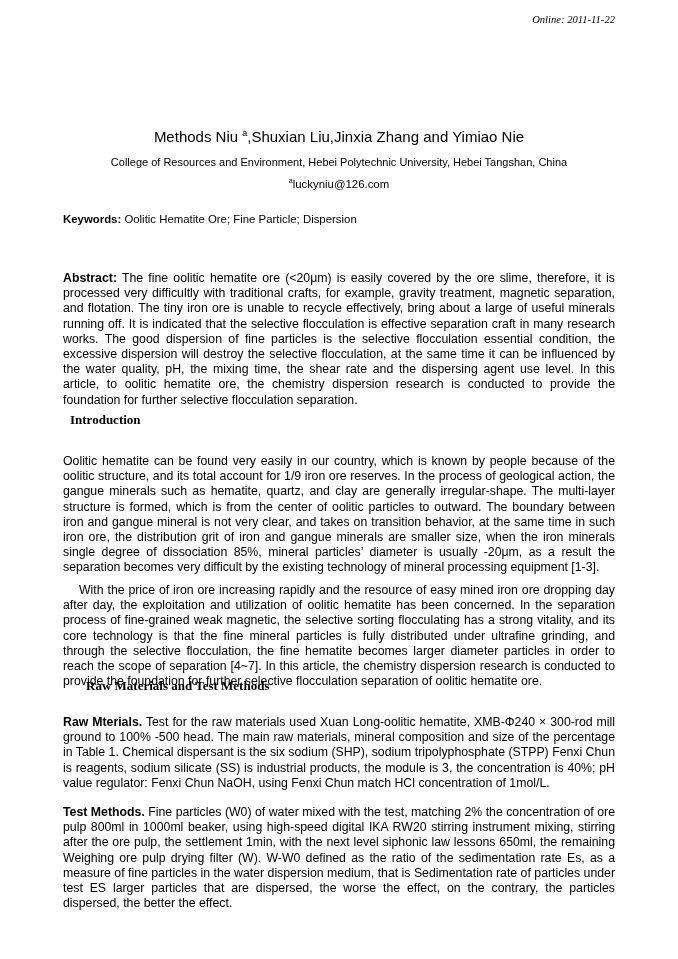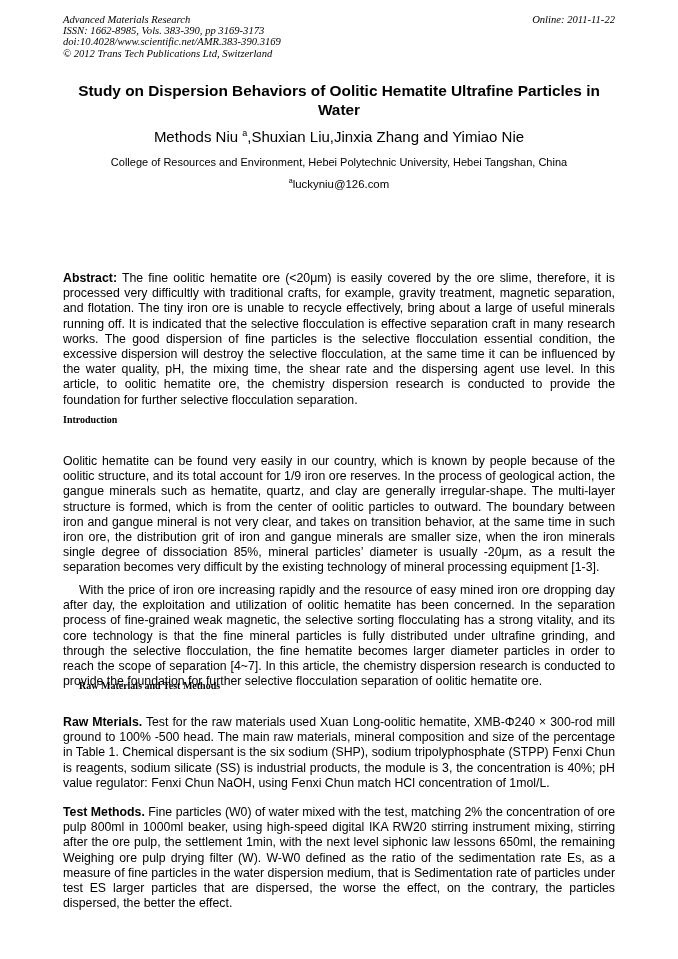--- a/index.html
+++ b/index.html
@@ -39,49 +39,45 @@
   .keywords b { font-weight: bold; }
   .para {
     position: absolute; left: 63px; width: 552px;
     font-family: Liberation Sans, sans-serif; font-size: 12.3px; line-height: 15.2px;
     text-align: justify;
     margin-top: 22px;
   }
   .para b { font-weight: bold; }
   .indent { text-indent: 16px; }
   .heading {
-    position: absolute; left: 63px;
-    font-family: "Liberation Serif", serif; font-weight: bold; font-size: 10px; line-height: 15px;
+    position: absolute; left: 70px;
+    font-family: "Liberation Serif", serif; font-weight: bold; font-size: 13px; line-height: 15px;
   }
 </style>
 </head>
 <body>
 
 <div class="page">
 
-  <div class="hdr-left">
-    <div>Advanced Materials Research</div>
-    <div>ISSN: 1662-8985, Vols. 383-390, pp 3169-3173</div>
-    <div>doi:10.4028/www.scientific.net/AMR.383-390.3169</div>
-    <div>© 2012 Trans Tech Publications Ltd, Switzerland</div>
-  </div>
   <div class="hdr-right">Online: 2011-11-22</div>
 
-  <div class="title">Study on Dispersion Behaviors of Oolitic Hematite Ultrafine Particles in Water</div>
 
   <div class="authors">
     <span>Methods Niu </span><sup>a</sup><span>,Shuxian Liu,Jinxia Zhang and Yimiao Nie</span>
   </div>
 
   <div class="affil">College of Resources and Environment, Hebei Polytechnic University, Hebei Tangshan, China</div>
 
   <div class="email">
     <sup>a</sup><span>luckyniu@126.com</span>
   </div>
 
+  <div class="keywords">
+    <b>Keywords:</b><span> Oolitic Hematite Ore; Fine Particle; Dispersion</span>
+  </div>
 
   <div class="para" style="top: 249px;">
     <b>Abstract:</b><span> The fine oolitic hematite ore (&lt;20μm) is easily covered by the ore slime, therefore, it is processed very difficultly with traditional crafts, for example, gravity treatment, magnetic separation, and flotation. The tiny iron ore is unable to recycle effectively, bring about a large of useful minerals running off. It is indicated that the selective flocculation is effective separation craft in many research works. The good dispersion of fine particles is the selective flocculation essential condition, the excessive dispersion will destroy the selective flocculation, at the same time it can be influenced by the water quality, pH, the mixing time, the shear rate and the dispersing agent use level. In this article, to oolitic hematite ore, the chemistry dispersion research is conducted to provide the foundation for further selective flocculation separation.</span>
   </div>
 
   <div class="heading" style="top: 412px;">Introduction</div>
 
   <div class="para" style="top: 432px;">Oolitic hematite can be found very easily in our country, which is known by people because of the oolitic structure, and its total account for 1/9 iron ore reserves. In the process of geological action, the gangue minerals such as hematite, quartz, and clay are generally irregular-shape. The multi-layer structure is formed, which is from the center of oolitic particles to outward. The boundary between iron and gangue mineral is not very clear, and takes on transition behavior, at the same time in such iron ore, the distribution grit of iron and gangue minerals are smaller size, when the iron minerals single degree of dissociation 85%, mineral particles’ diameter is usually -20μm, as a result the separation becomes very difficult by the existing technology of mineral processing equipment [1-3].</div>
 
   <div class="para indent" style="top: 561px;">With the price of iron ore increasing rapidly and the resource of easy mined iron ore dropping day after day, the exploitation and utilization of oolitic hematite has been concerned. In the separation process of fine-grained weak magnetic, the selective sorting flocculating has a strong vitality, and its core technology is that the fine mineral particles is fully distributed under ultrafine grinding, and through the selective flocculation, the fine hematite becomes larger diameter particles in order to reach the scope of separation [4~7]. In this article, the chemistry dispersion research is conducted to provide the foundation for further selective flocculation separation of oolitic hematite ore.</div>

